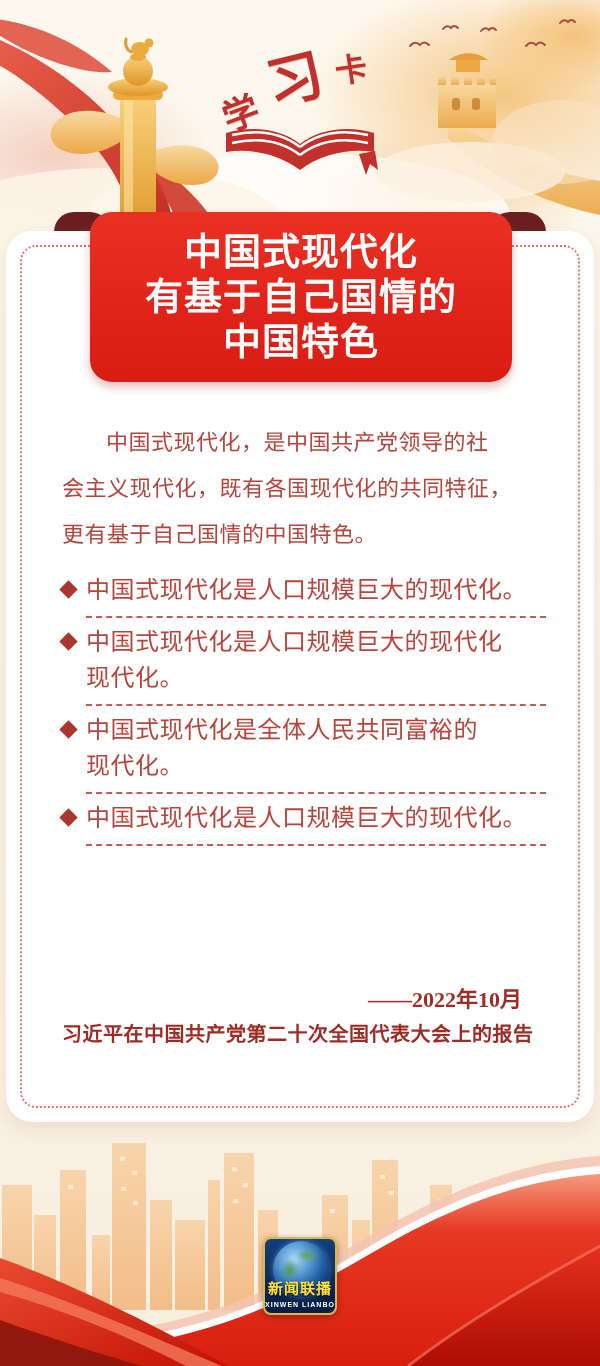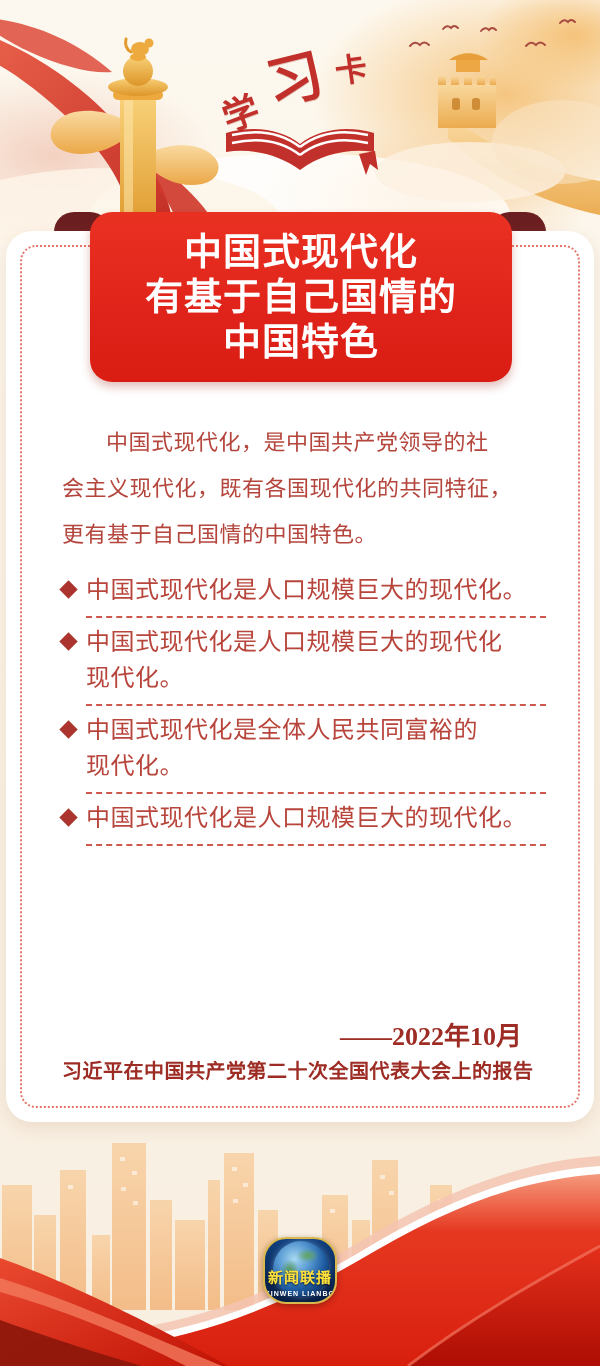--- a/index.html
+++ b/index.html
@@ -49,27 +49,27 @@
   .bullets{position:absolute;left:86px;top:566px;width:460px;z-index:4;}
   .bullet-item{position:relative;padding:6px 0 8px 0;border-bottom:2px dashed #cf584c;font-family:Liberation Serif, serif;}
   .bullet-diamond{position:absolute;left:-24px;top:17px;width:13px;height:13px;
     background:#ab352e;transform:rotate(45deg);}
   .bullet-text{color:#b8453c;font-size:24px;line-height:36px;white-space:pre-line;
     letter-spacing:.5px;}
 
   
   .attribution{position:absolute;left:62px;top:985px;width:484px;z-index:4;
     color:#9d2c25;font-family:"Liberation Serif", serif;font-weight:bold;}
-  .attribution .date-line{text-align:right;font-size:26px;line-height:30px;padding-right:24px;margin-top:37px;}
+  .attribution .date-line{text-align:right;font-size:22px;line-height:30px;padding-right:24px;}
   .attribution .source-line{text-align:left;font-size:20px;line-height:30px;
     margin-top:4px;letter-spacing:.5px;white-space:nowrap;}
 
   
-  .cctv-logo{position:absolute;left:263px;top:1237px;width:74px;height:67px;z-index:9;
-    border-radius:23px;border:2px solid #d9b84e;box-sizing:border-box;
+  .cctv-logo{position:absolute;left:263px;top:1237px;width:74px;height:78px;z-index:9;
+    border-radius:8px;border:2px solid #d9b84e;box-sizing:border-box;
     background:linear-gradient(180deg,#11407e 0%,#0a2a5c 55%,#071d42 100%);
     overflow:hidden;box-shadow:0 2px 6px rgba(60,20,10,.4);}
   .cctv-globe{position:absolute;left:8px;top:2px;width:56px;height:56px;border-radius:50%;
     background:
       radial-gradient(ellipse 16px 10px at 62% 26%, rgba(96,164,84,.95) 0%, rgba(96,164,84,0) 70%),
       radial-gradient(ellipse 13px 15px at 30% 52%, rgba(84,150,74,.9) 0%, rgba(84,150,74,0) 70%),
       radial-gradient(circle at 38% 32%, #a6d8f0 0%, #5b9cd4 30%, #1f5da2 58%, #0a2c5e 85%);
     box-shadow:0 0 6px rgba(140,190,240,.5);}
   .cctv-title{position:absolute;left:0;right:0;bottom:15px;text-align:center;
     color:#ffe13a;font-size:15px;font-weight:900;letter-spacing:1px;

